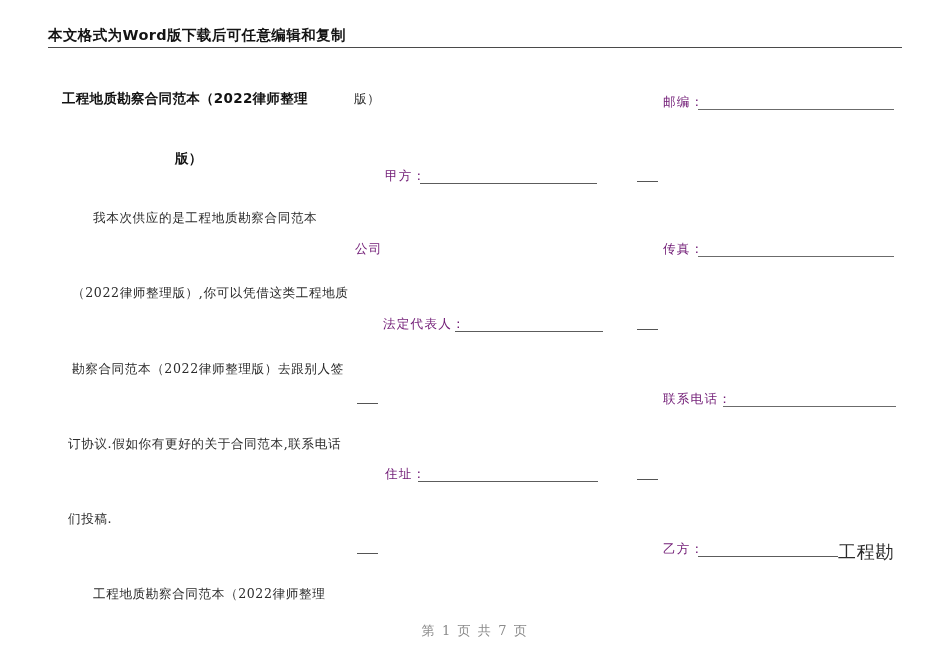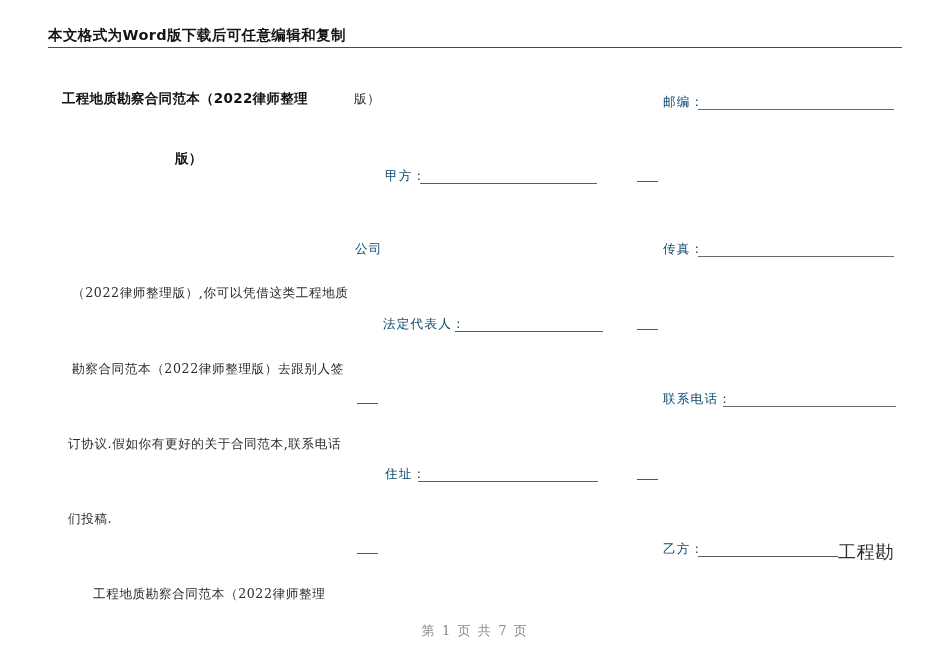--- a/index.html
+++ b/index.html
@@ -63,21 +63,21 @@
     font-family: "DejaVu Serif", serif;
     font-size: 12.6px;
     color: #2b2b2b;
     letter-spacing: 0.6px;
   }
 
   
   .field-label {
     font-family: "DejaVu Serif", serif;
     font-size: 12.6px;
-    color: #0c4a6e;
+    color: #701a75;
     letter-spacing: 1.2px;
   }
   .field-tail {
     font-family: "DejaVu Serif", serif;
     font-size: 18px;
     color: #2b2b2b;
     letter-spacing: 0.8px;
   }
 
   
@@ -115,20 +115,21 @@
 
   <div class="doc-header">
     <div class="hdr-text">本文格式为Word版下载后可任意编辑和复制</div>
     <div class="hdr-rule"></div>
   </div>
 
   <div class="tx title-line" style="left:62px; top:92px;">工程地质勘察合同范本（2022律师整理</div>
 
   <div class="tx title-line" style="left:175px; top:152px;">版）</div>
 
+  <div class="tx body-line" style="left:93px; top:212px;">我本次供应的是工程地质勘察合同范本</div>
 
   <div class="tx body-line" style="left:72px; top:287px;">（2022律师整理版）,你可以凭借这类工程地质</div>
 
   <div class="tx body-line" style="left:72px; top:363px;">勘察合同范本（2022律师整理版）去跟别人签</div>
 
   <div class="tx body-line" style="left:68px; top:438px;">订协议.假如你有更好的关于合同范本,联系电话</div>
 
   <div class="tx body-line" style="left:68px; top:513px;">们投稿.</div>
 
   <div class="tx body-line" style="left:93px; top:588px;">工程地质勘察合同范本（2022律师整理</div>

